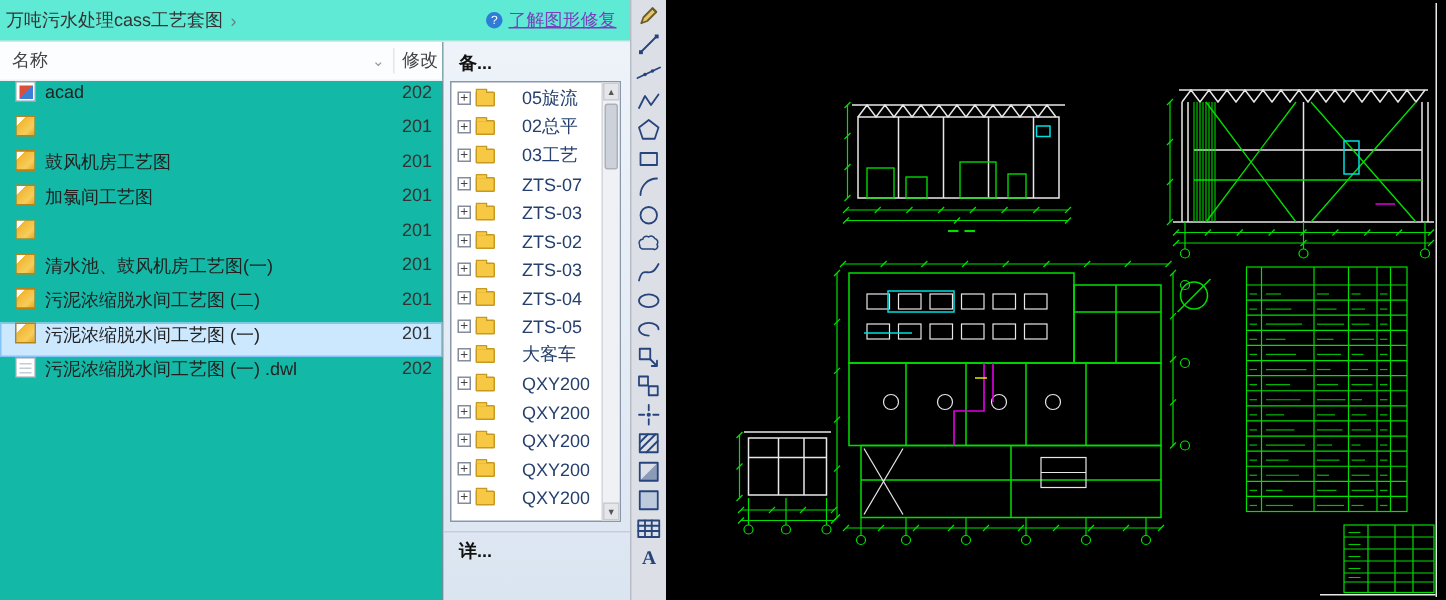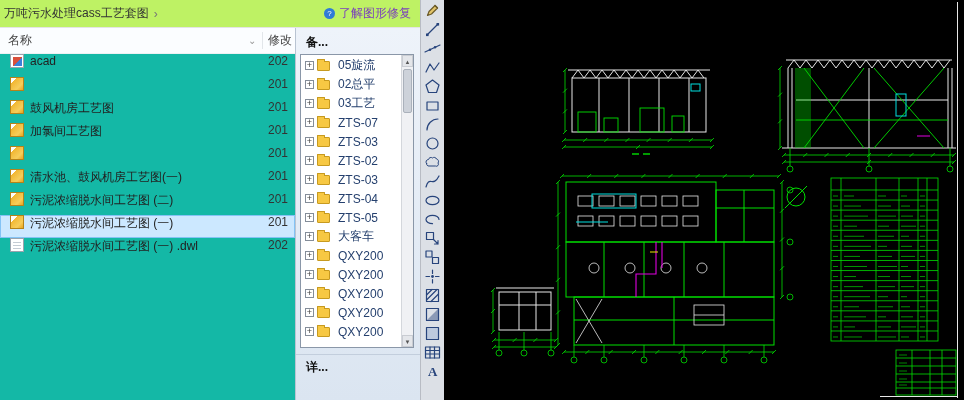--- a/index.html
+++ b/index.html
@@ -10,30 +10,30 @@
   
   .canvas{position:absolute;left:444px;top:0;width:520px;height:400px;background:#000}
 
   
   .toolbar{position:absolute;left:420px;top:0;width:24px;height:400px;background:#dce0e6;
     border-left:1px solid #b8bcc4;display:flex;flex-direction:column;align-items:center;
     padding-top:2px;gap:2px}
   .tool{width:20px;height:17px;display:flex;align-items:center;justify-content:center;cursor:pointer}
 
   
-  .top-strip{position:absolute;left:0;top:0;width:420px;height:28px;background:#bef264;
+  .top-strip{position:absolute;left:0;top:0;width:420px;height:28px;background:#5eead4;
     border-bottom:1px solid #e4e4e4;display:flex;}
   .breadcrumb{width:300px;display:flex;align-items:center;padding-left:4px;font-size:12px;
     color:#333;white-space:nowrap;overflow:hidden}
   .crumb{cursor:pointer}
   .chev{margin:0 5px;color:#777}
   .recover{display:flex;align-items:center;margin-left:24px;white-space:nowrap}
   .info-dot{width:11px;height:11px;border-radius:50%;background:#2f7bd6;color:#fff;font-size:8px;
     line-height:11px;text-align:center;margin-right:4px}
-  .recover-link{font-size:12px;color:#7a3fbc;cursor:pointer}
+  .recover-link{font-size:12px;color:#7a3fbc;text-decoration:underline;cursor:pointer}
 
   
   .explorer{position:absolute;left:0;top:28px;width:295px;height:372px;background:#14b8a6;overflow:hidden}
   .colhead{height:26px;font-size:12px;color:#444;border-bottom:1px solid #eef1f4;
     background:#fbfdff;position:relative;display:flex;align-items:center}
   .cname{padding-left:8px}
   .colchev{position:absolute;left:248px;color:#999;font-size:10px;cursor:pointer}
   .coldiv{position:absolute;left:262px;top:4px;bottom:4px;width:1px;background:#e2e6ea}
   .colmod{position:absolute;left:268px;white-space:nowrap}
   .frow{height:23px;display:flex;align-items:flex-start;font-size:12px;color:#222;position:relative;
@@ -58,21 +58,21 @@
   .tree-wrap{position:absolute;left:4px;top:26px;width:114px;height:294px;background:#fff;
     border:1px solid #8a97a8}
   .tree{position:absolute;inset:1px 13px 1px 1px;overflow:hidden}
   .trow{height:19px;display:flex;align-items:center;padding-left:3px;cursor:pointer}
   .expand{width:9px;height:9px;border:1px solid #848d99;font-size:9px;line-height:7px;text-align:center;
     color:#444;background:#fff;flex:0 0 auto;cursor:pointer}
   .folder{width:13px;height:10px;background:#f7c843;border:1px solid #c79a1f;border-radius:1px;
     margin-left:3px;position:relative;flex:0 0 auto}
   .folder::before{content:"";position:absolute;top:-3px;left:-1px;width:6px;height:2px;background:#f7c843;
     border:1px solid #c79a1f;border-bottom:none;border-radius:1px 1px 0 0}
-  .tlabel{font-size:12px;color:#25406e;margin-left:8px;white-space:nowrap;overflow:hidden}
+  .tlabel{font-size:12px;color:#25406e;margin-left:18px;white-space:nowrap;overflow:hidden}
   .sbar{position:absolute;top:0;right:0;bottom:0;width:12px;background:#f0f1f4;border-left:1px solid #d4d7dc}
   .sb-up,.sb-down{position:absolute;left:0;width:11px;height:12px;font-size:6px;color:#555;
     text-align:center;line-height:12px;background:#e4e6ea;border:1px solid #c9ccd2;cursor:pointer}
   .sb-up{top:0}.sb-down{bottom:0}
   .sb-thumb{position:absolute;left:1px;top:14px;width:9px;height:44px;background:#cdd2da;
     border:1px solid #aab1bb;border-radius:2px;cursor:pointer}
   .panel-f{position:absolute;left:0;top:326px;width:100%;font-size:12px;font-weight:bold;color:#111;
     padding:4px 0 0 10px;border-top:1px solid #c3cedd}
 </style>
 </head>

